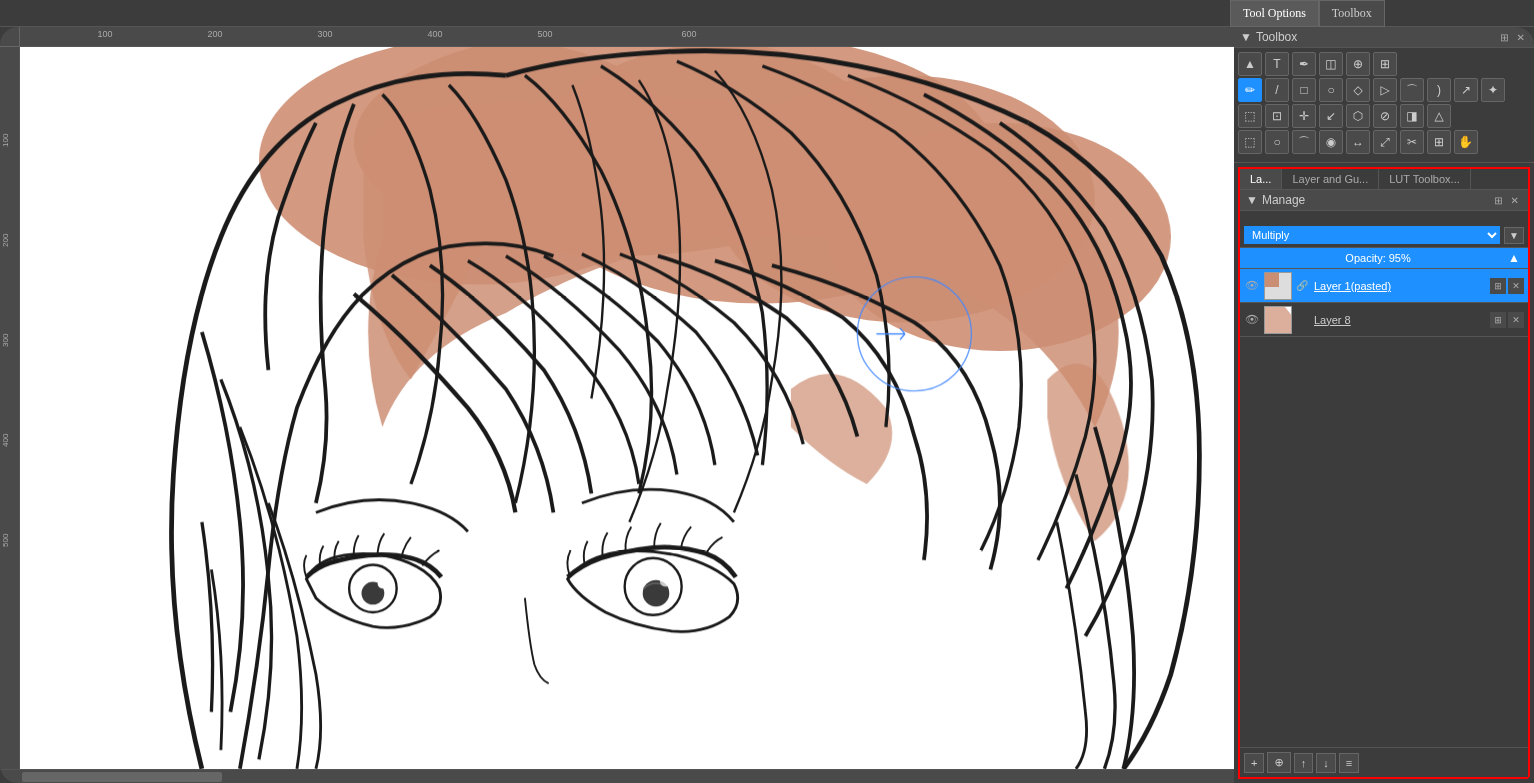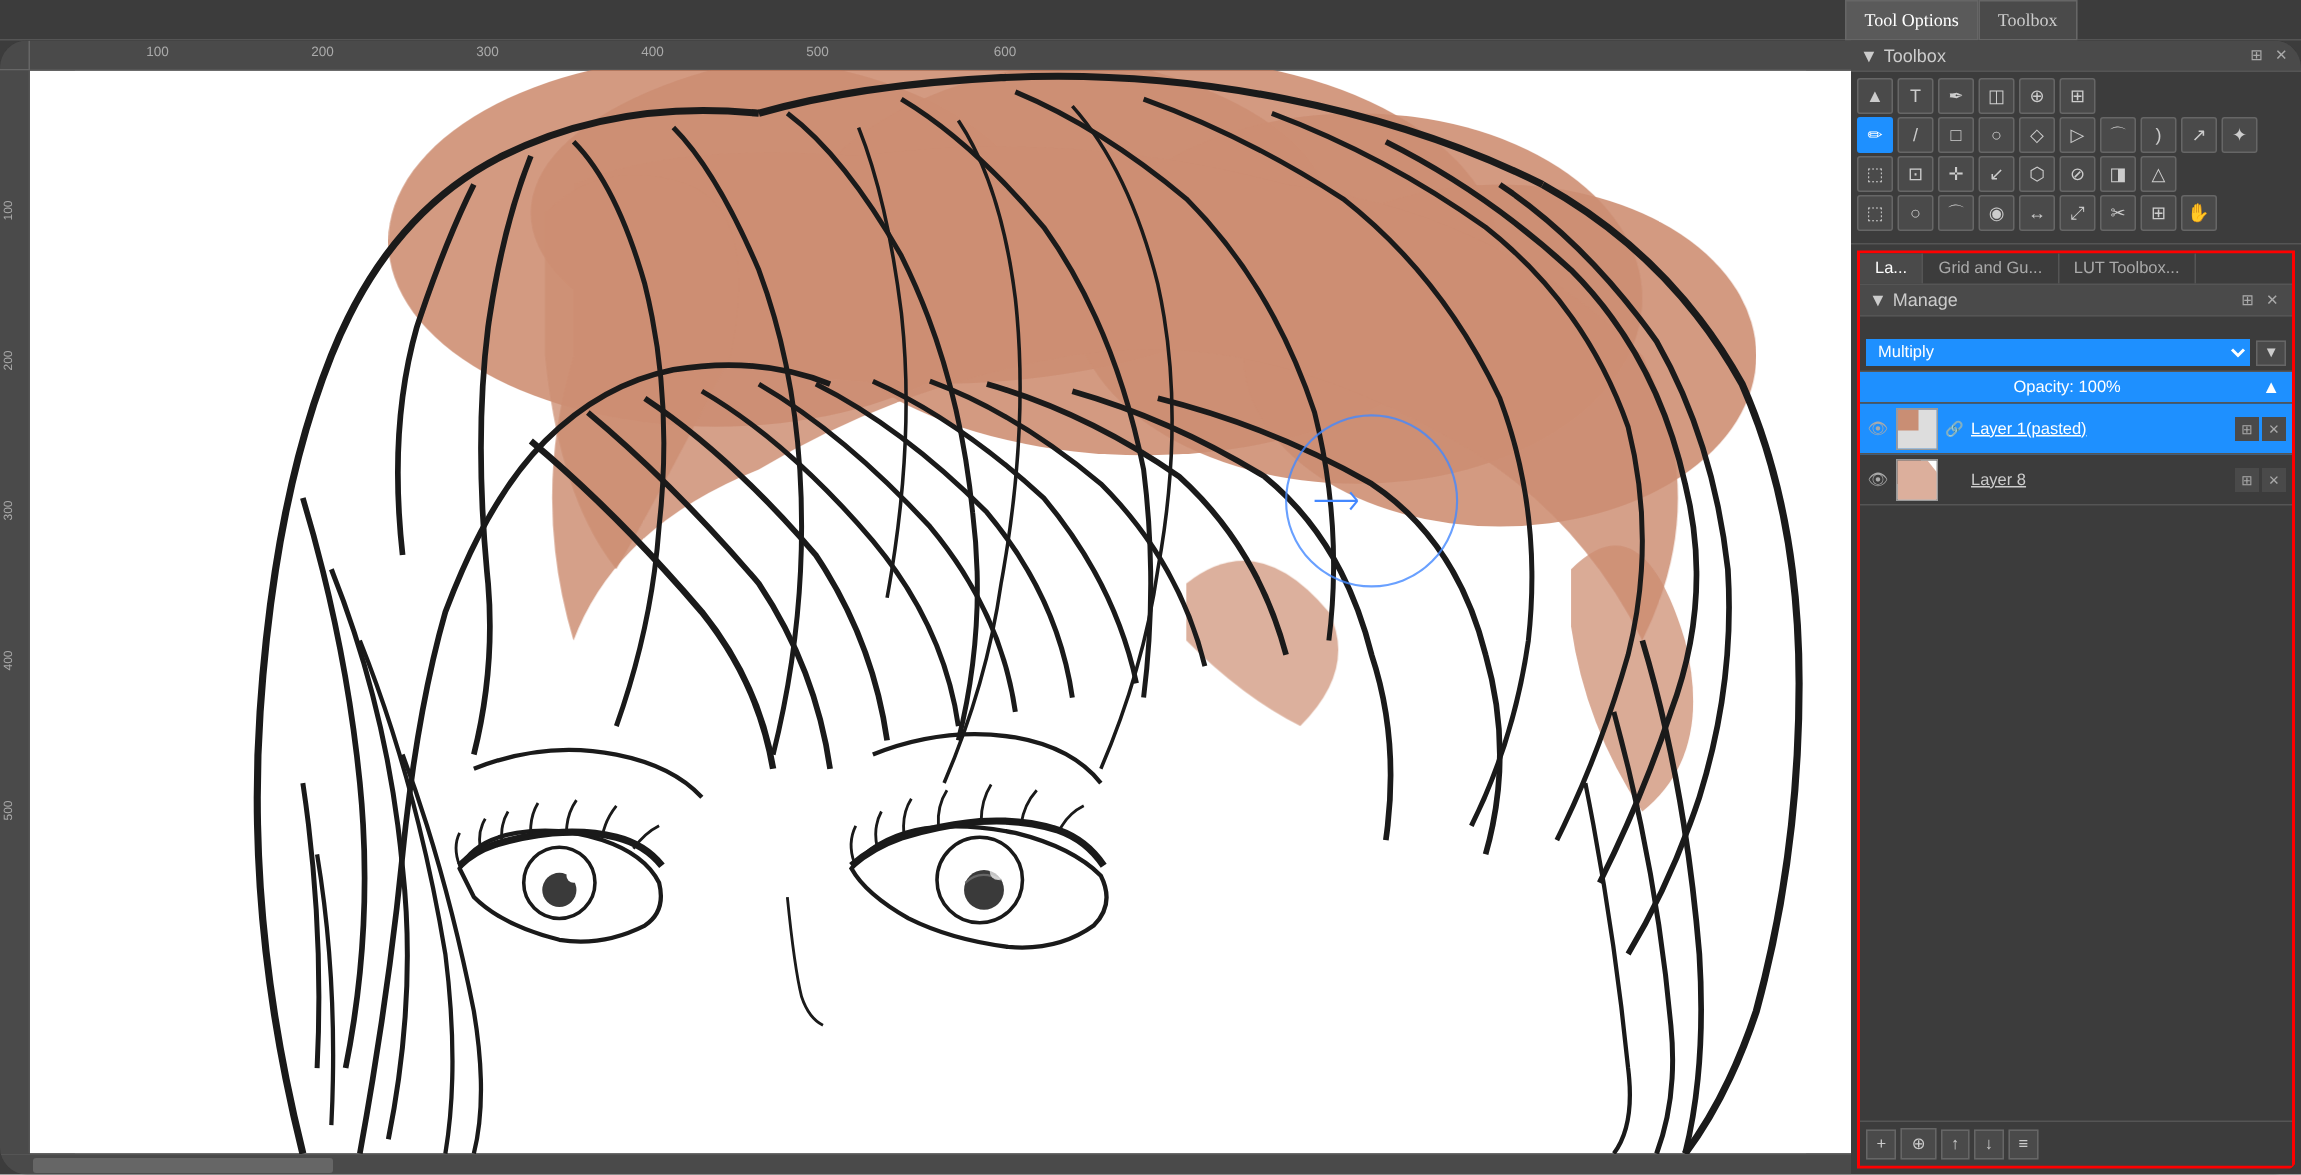--- a/index.html
+++ b/index.html
@@ -440,21 +440,21 @@
 
     <div class="ruler-row">
       <div class="ruler-corner"></div>
       <div class="ruler-h">
         <div class="ruler-h-content" id="ruler-h-content">
             <span class="ruler-label" style="left: 85px;">100</span>
             <span class="ruler-label" style="left: 195px;">200</span>
             <span class="ruler-label" style="left: 305px;">300</span>
             <span class="ruler-label" style="left: 415px;">400</span>
             <span class="ruler-label" style="left: 525px;">500</span>
-            <span class="ruler-label" style="left: 650px;">600</span>
+            <span class="ruler-label" style="left: 669px;">600</span>
           </div>
       </div>
     </div>
 
     <div class="canvas-row">
       <div class="ruler-v" id="ruler-v-content" style="position: relative; overflow: hidden;">
           <span style="position: absolute; top: 100px; left: 1px; font-size: 8px; color: rgb(170, 170, 170); transform: rotate(-90deg); transform-origin: left top; white-space: nowrap;">100</span>
           <span style="position: absolute; top: 200px; left: 1px; font-size: 8px; color: rgb(170, 170, 170); transform: rotate(-90deg); transform-origin: left top; white-space: nowrap;">200</span>
           <span style="position: absolute; top: 300px; left: 1px; font-size: 8px; color: rgb(170, 170, 170); transform: rotate(-90deg); transform-origin: left top; white-space: nowrap;">300</span>
           <span style="position: absolute; top: 400px; left: 1px; font-size: 8px; color: rgb(170, 170, 170); transform: rotate(-90deg); transform-origin: left top; white-space: nowrap;">400</span>
@@ -639,21 +639,21 @@
           <button class="tool-btn">⊞</button>
           <button class="tool-btn">✋</button>
         </div>
       </div>
     </div>
 
     <div class="layers-panel">
 
       <div class="layers-tabs">
         <div class="layers-tab active">La...</div>
-        <div class="layers-tab">Grid and Gu...</div>
+        <div class="layers-tab">Layer and Gu...</div>
         <div class="layers-tab">LUT Toolbox...</div>
       </div>
 
       <div class="layers-header">
         <div class="layers-title">
           <span>▼</span>
           <span>Manage</span>
         </div>
         <div class="layers-controls">
           <button class="panel-btn">⊞</button>
@@ -665,21 +665,21 @@
         <select class="blend-select">
           <option>Multiply</option>
           <option>Normal</option>
           <option>Screen</option>
           <option>Overlay</option>
         </select>
         <button class="filter-btn">▼</button>
       </div>
 
       <div class="opacity-row">
-        <span class="opacity-label">Opacity:  100%</span>
+        <span class="opacity-label">Opacity:  95%</span>
         <button class="opacity-stepper">▲</button>
       </div>
 
       <div class="layers-list">
 
         <div class="layer-item active">
           <div class="layer-eye">👁</div>
           <div class="layer-thumb layer-thumb-1">
             <svg width="28" height="28" viewBox="0 0 28 28">
               <rect width="28" height="28" fill="#ddd"></rect>

